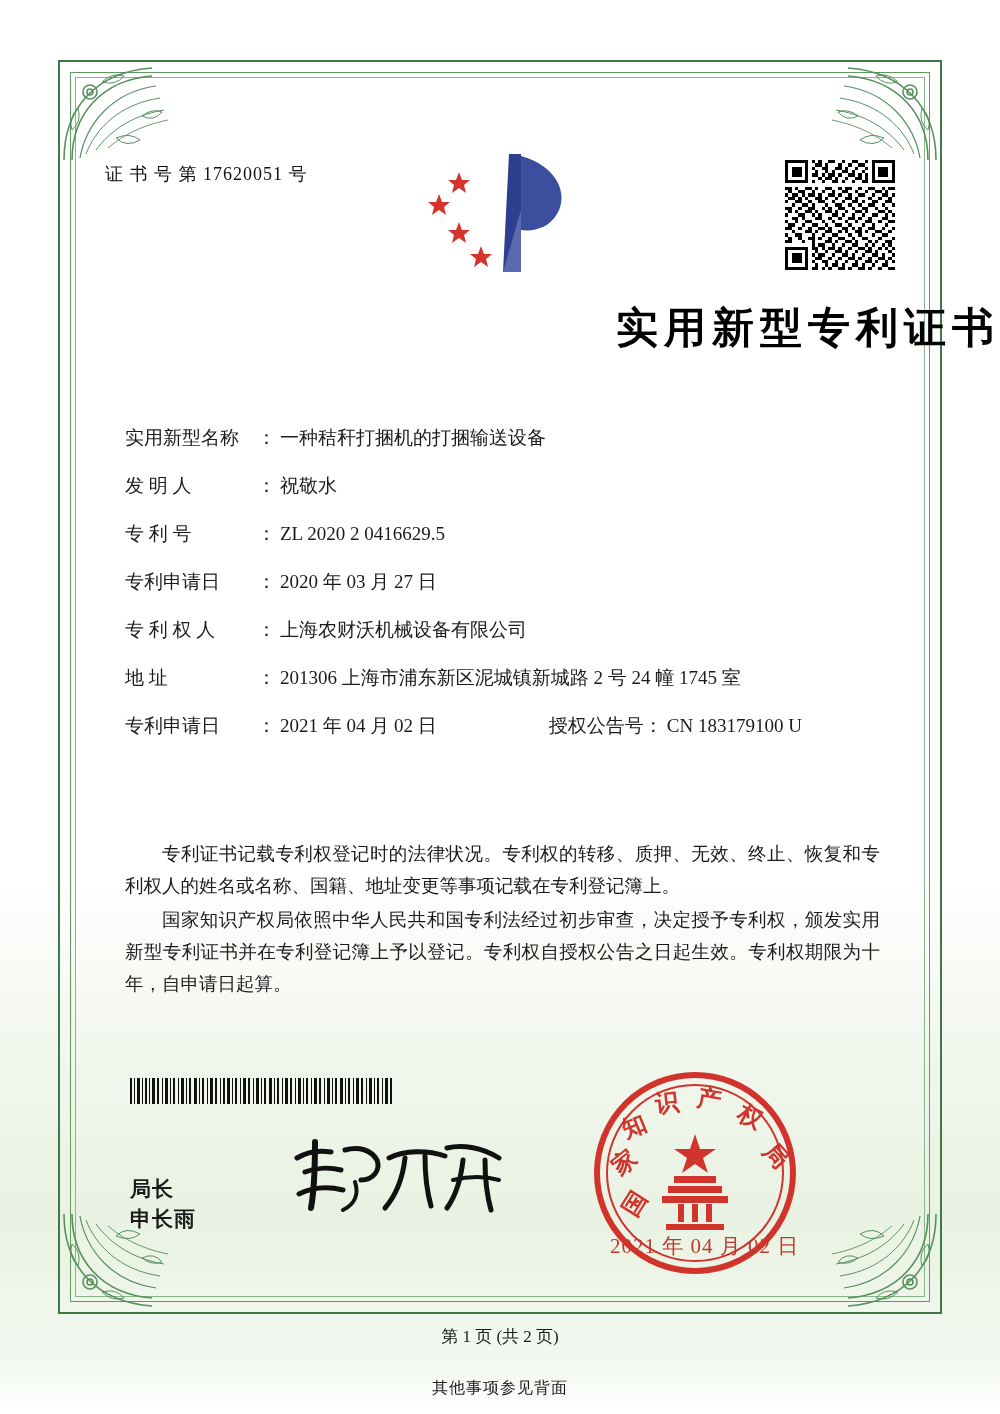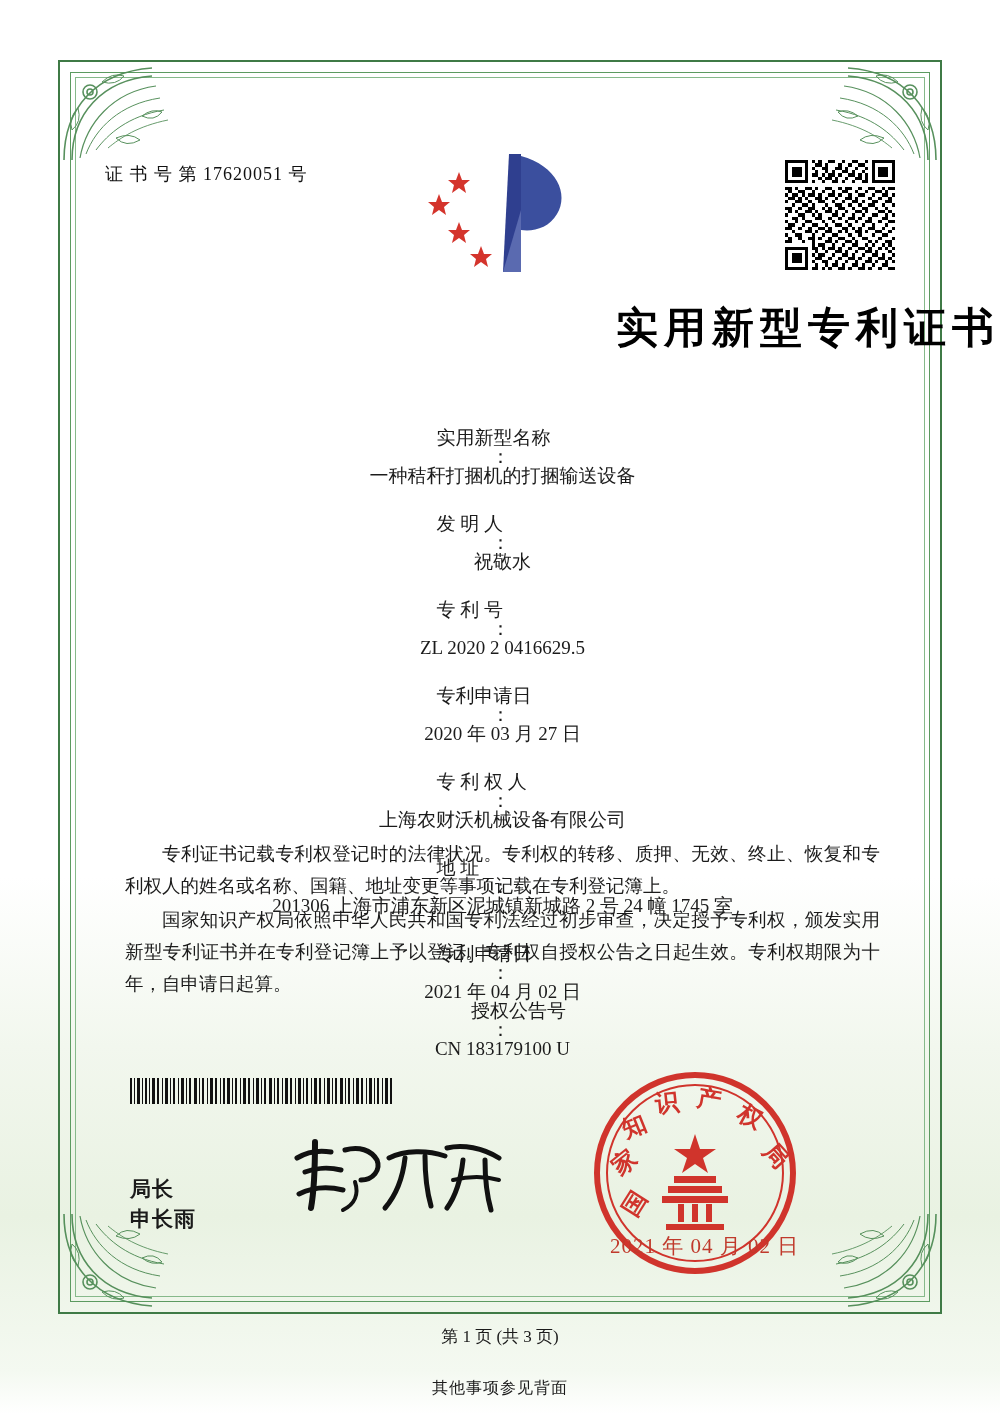--- a/index.html
+++ b/index.html
@@ -107,34 +107,33 @@
   .fields {
     position: absolute;
     left: 125px;
     top: 428px;
     right: 120px;
     font-size: 19px;
     line-height: 1.0;
   }
   .field {
     display: flex;
-    align-items: center;
+    align-items: flex-start;
     margin-bottom: 29px;
     white-space: nowrap;
-    flex-direction: column;
   }
   .f-label {
     display: inline-block;
     width: 132px;
     letter-spacing: 0;
     font-size: 19px;
   }
   .f-colon { margin-right: 4px; }
   .f-value { font-size: 19px; }
-  .second-label { margin-left: 32px; }
+  .second-label { margin-left: 112px; }
 
   
   .paras {
     position: absolute;
     left: 125px;
     right: 120px;
     top: 838px;
     font-size: 18.5px;
     line-height: 32px;
     text-align: justify;
@@ -788,16 +787,16 @@
         <text transform="translate(36,70) rotate(-22)">知</text>
         <text transform="translate(66,44) rotate(-6)">识</text>
         <text transform="translate(106,37) rotate(10)">产</text>
         <text transform="translate(146,50) rotate(28)">权</text>
         <text transform="translate(172,84) rotate(48)">局</text>
       </g>
     </svg>
   </div>
   <div class="seal-date">2021 年 04 月 02 日</div>
 
-  <div class="page-no">第 1 页 (共 3 页)</div>
+  <div class="page-no">第 1 页 (共 2 页)</div>
   <div class="back-note">其他事项参见背面</div>
 
 </div>
 
 </body></html>

